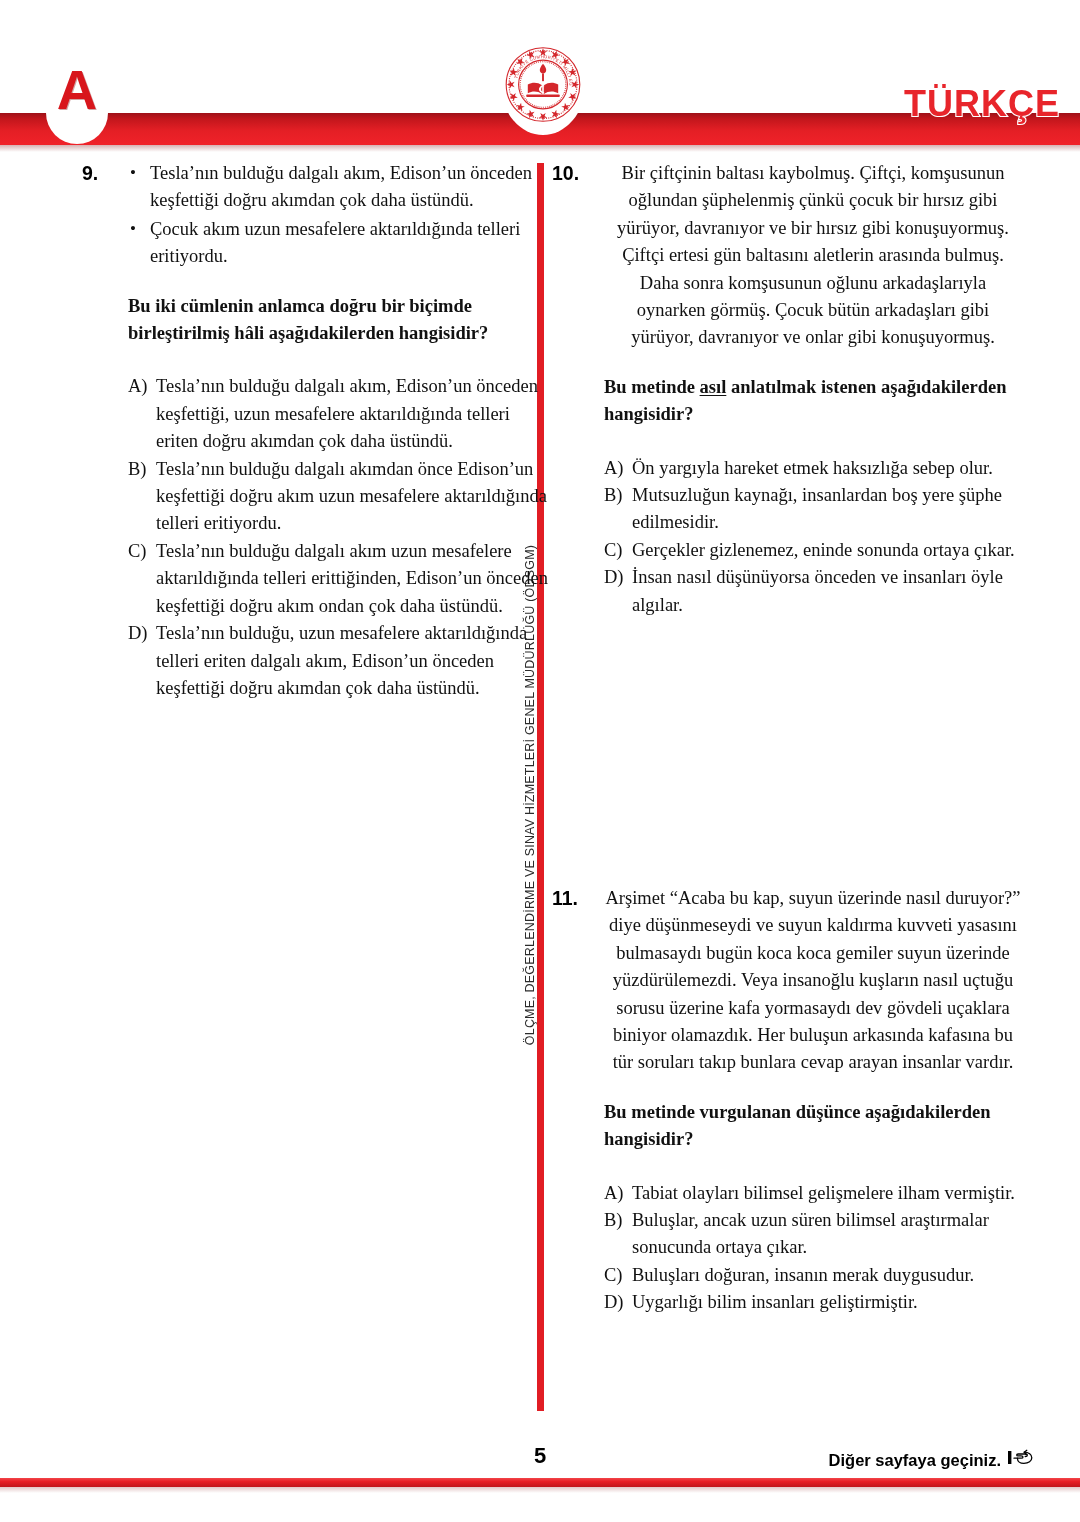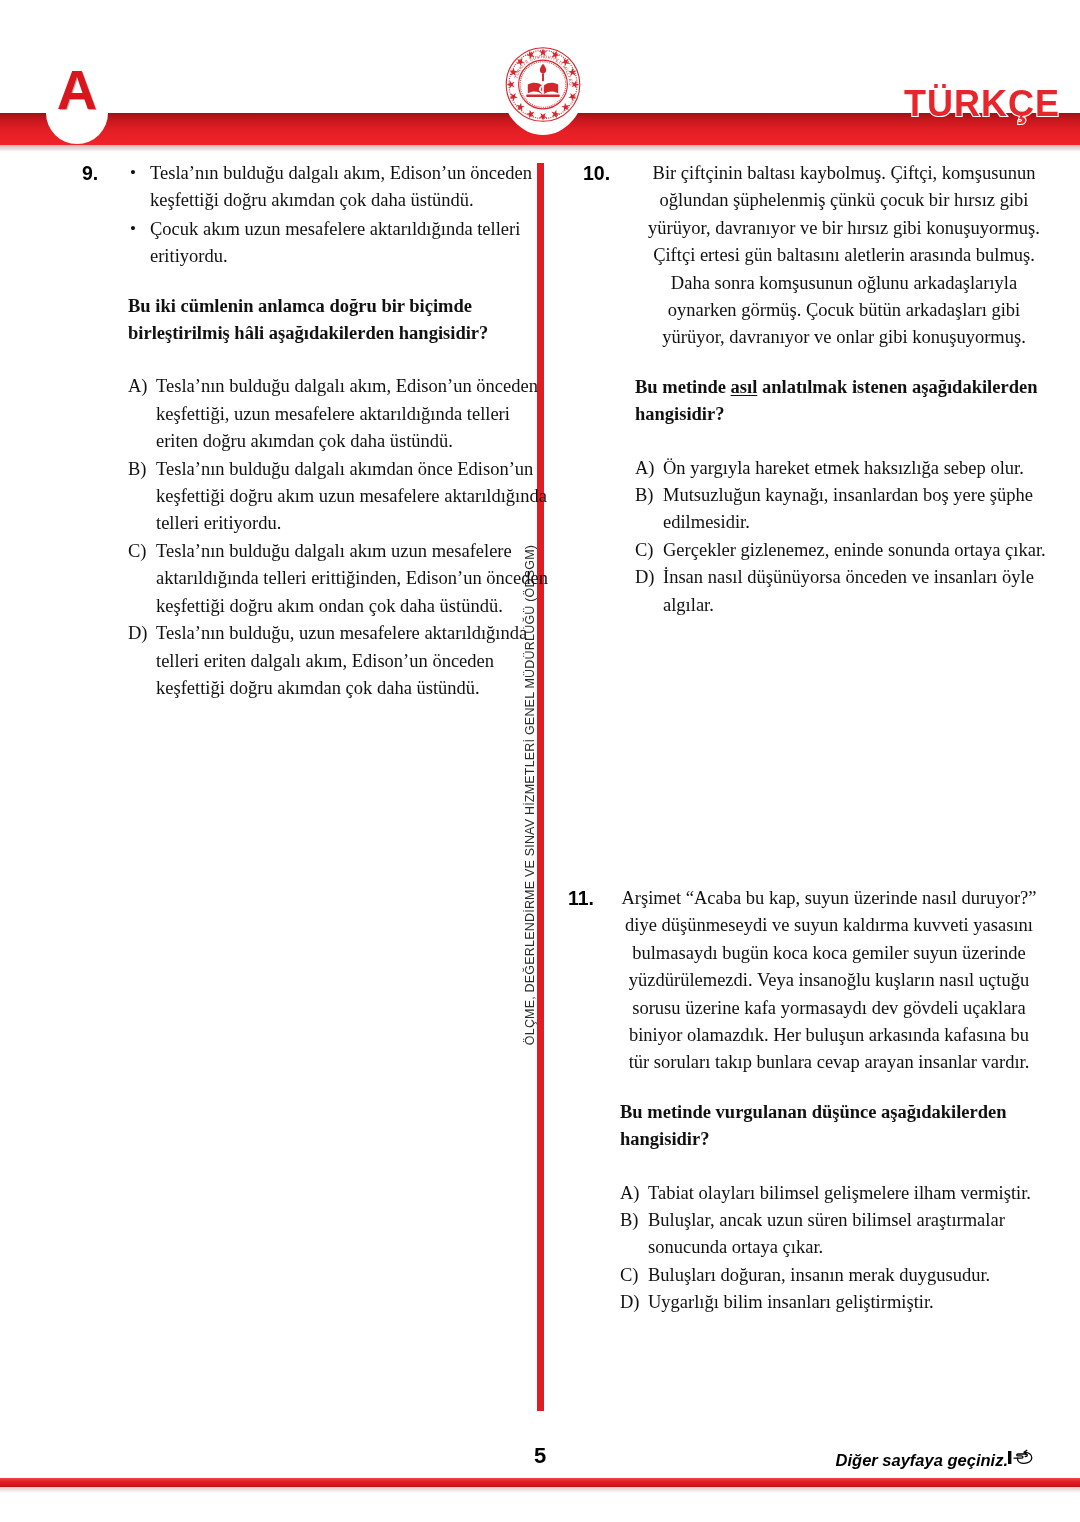--- a/index.html
+++ b/index.html
@@ -136,21 +136,21 @@
     height: 1248px;
   }
 
   
   .col {
     position: absolute;
     top: 160px;
     width: 470px;
   }
   .col-left  { left: 82px; }
-  .col-right { left: 583px; }
+  .col-right { left: 552px; }
 
   .qblock { margin-bottom: 0; }
 
   .q-head {
     display: flex;
     align-items: flex-start;
   }
   .q-num {
     flex: 0 0 auto;
     font-size: 19.5px;
@@ -203,21 +203,21 @@
     font-size: 18.5px;
     line-height: 27.4px;
   }
   .opt-letter {
     flex: 0 0 auto;
     width: 28px;
   }
   .opt-text { flex: 1 1 auto; }
 
   
-  .q11-wrap { position: absolute; top: 885px; left: 568px; width: 470px; }
+  .q11-wrap { position: absolute; top: 885px; left: 552px; width: 470px; }
 
   
   .footer-rule {
     position: absolute;
     left: 0;
     top: 1478px;
     width: 1080px;
     height: 9px;
     background: linear-gradient(to bottom, #f2454a 0%, #e81d24 40%, #c0141a 100%);
   }
@@ -238,25 +238,24 @@
     font-size: 22px;
     font-weight: bold;
     color: #000;
   }
   .next-page {
     position: absolute;
     right: 42px;
     top: 1448px;
     font-size: 16.5px;
     font-weight: bold;
-    font-style: italic;
     color: #000;
     display: flex;
     align-items: center;
-    gap: 0;
+    gap: 7px;
   }
 </style>
 </head>
 <body>
 
 <div class="header">
   <div class="header-bar"></div>
   <div class="header-bar-shadow"></div>
 
   <div class="booklet-badge"></div>

